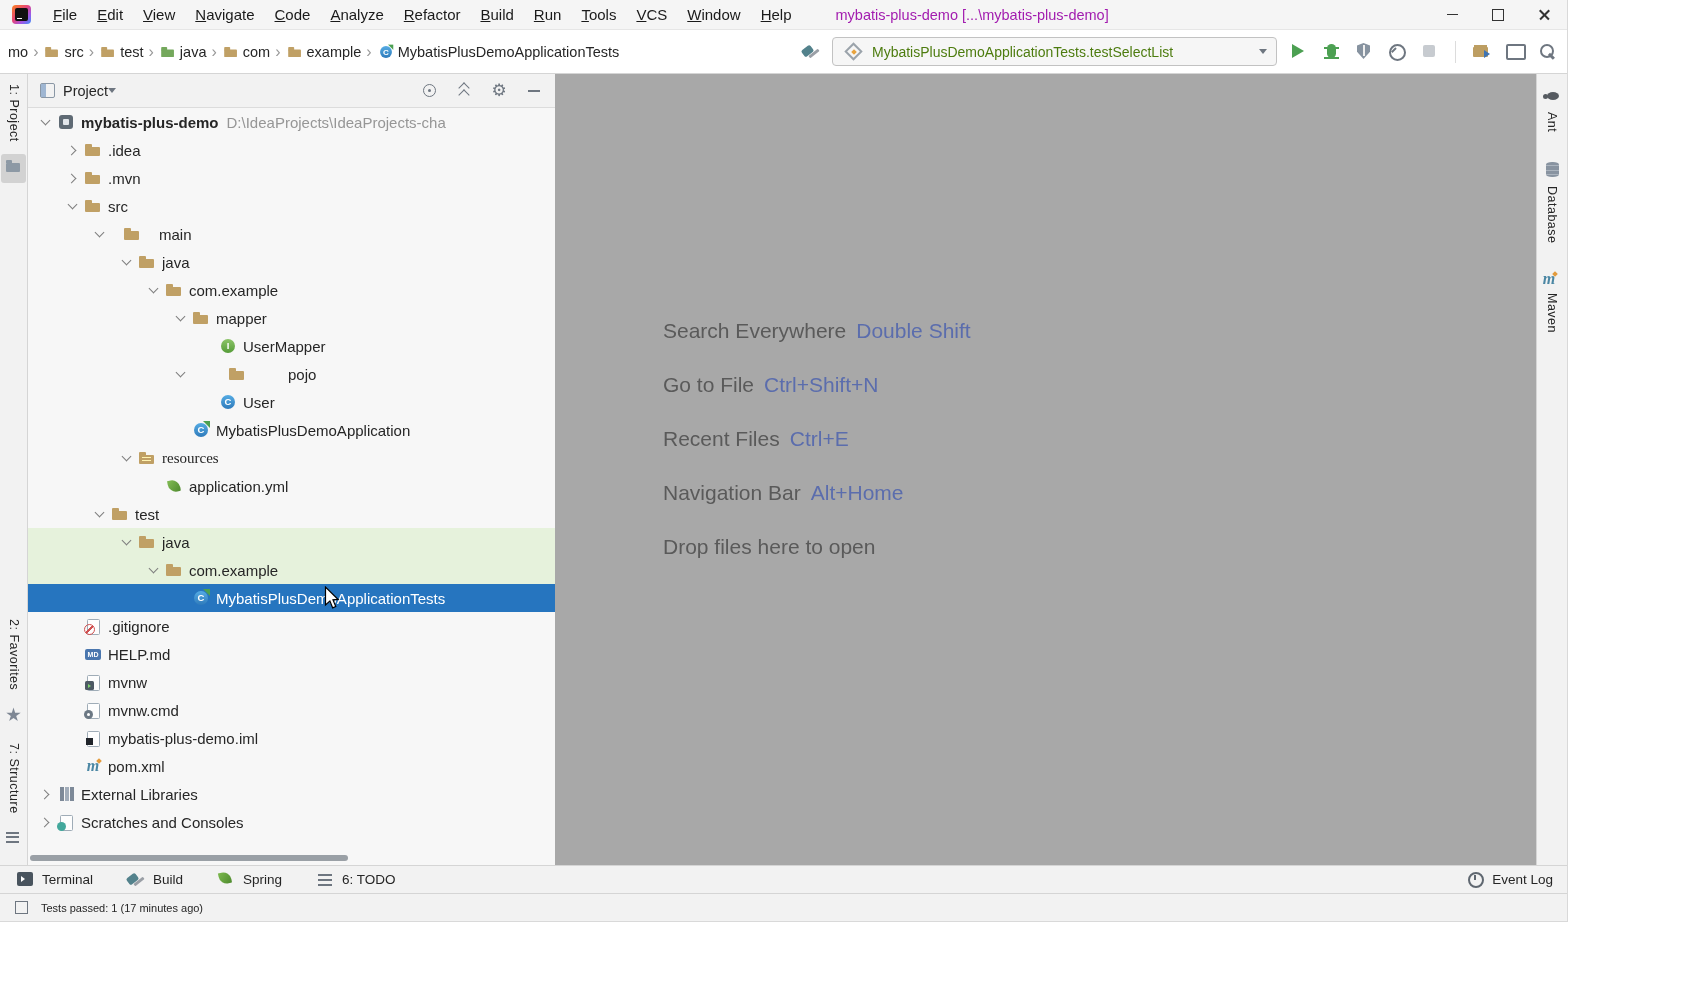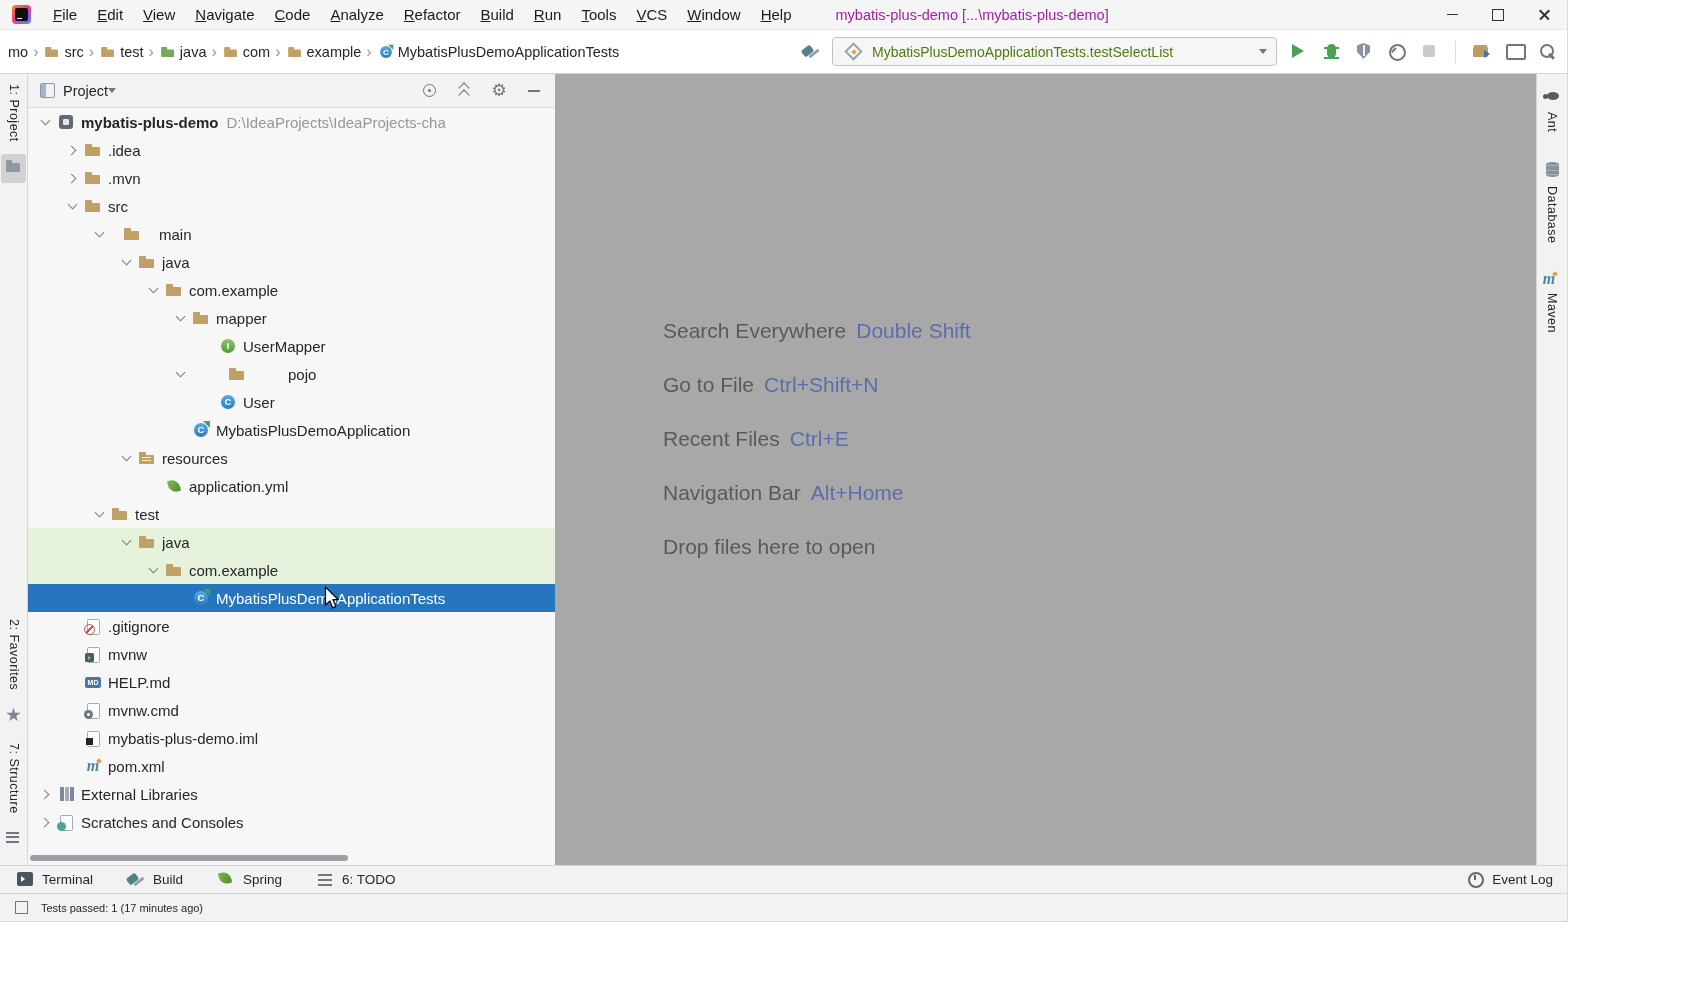--- a/index.html
+++ b/index.html
@@ -363,21 +363,21 @@
               </span>
               <span class="lbl">User</span>
             </div>
             <div class="row" style="padding-left: 141px;">
               <span class="tw"></span>
               <span class="ic ic-badge c run">
                 <i class="lt">C</i>
               </span>
               <span class="lbl">MybatisPlusDemoApplication</span>
             </div>
-            <div class="row" style="padding-left: 87px;">
+            <div class="row" style="padding-left: 87px; font-family: Liberation Serif, serif;">
               <span class="tw">
                 <i class="expanded"></i>
               </span>
               <span class="ic ic-folder">
                 <i class="res-lines"></i>
               </span>
               <span class="lbl">resources</span>
             </div>
             <div class="row" style="padding-left: 114px;">
               <span class="tw"></span>
@@ -412,31 +412,31 @@
               </span>
               <span class="lbl">MybatisPlusDemoApplicationTests</span>
             </div>
             <div class="row" style="padding-left: 33px;">
               <span class="tw"></span>
               <span class="ic ic-file git"></span>
               <span class="lbl">.gitignore</span>
             </div>
             <div class="row" style="padding-left: 33px;">
               <span class="tw"></span>
+              <span class="ic ic-mdbox">
+                <i class="lt">MD</i>
+              </span>
+              <span class="lbl">HELP.md</span>
+            </div>
+            <div class="row" style="padding-left: 33px;">
+              <span class="tw"></span>
               <span class="ic ic-file sh">
                 <i class="sh-caret"></i>
               </span>
               <span class="lbl">mvnw</span>
-            </div>
-            <div class="row" style="padding-left: 33px;">
-              <span class="tw"></span>
-              <span class="ic ic-mdbox">
-                <i class="lt">MD</i>
-              </span>
-              <span class="lbl">HELP.md</span>
             </div>
             <div class="row" style="padding-left: 33px;">
               <span class="tw"></span>
               <span class="ic ic-file gear">
                 <i class="gear-dot"></i>
               </span>
               <span class="lbl">mvnw.cmd</span>
             </div>
             <div class="row" style="padding-left: 33px;">
               <span class="tw"></span>

